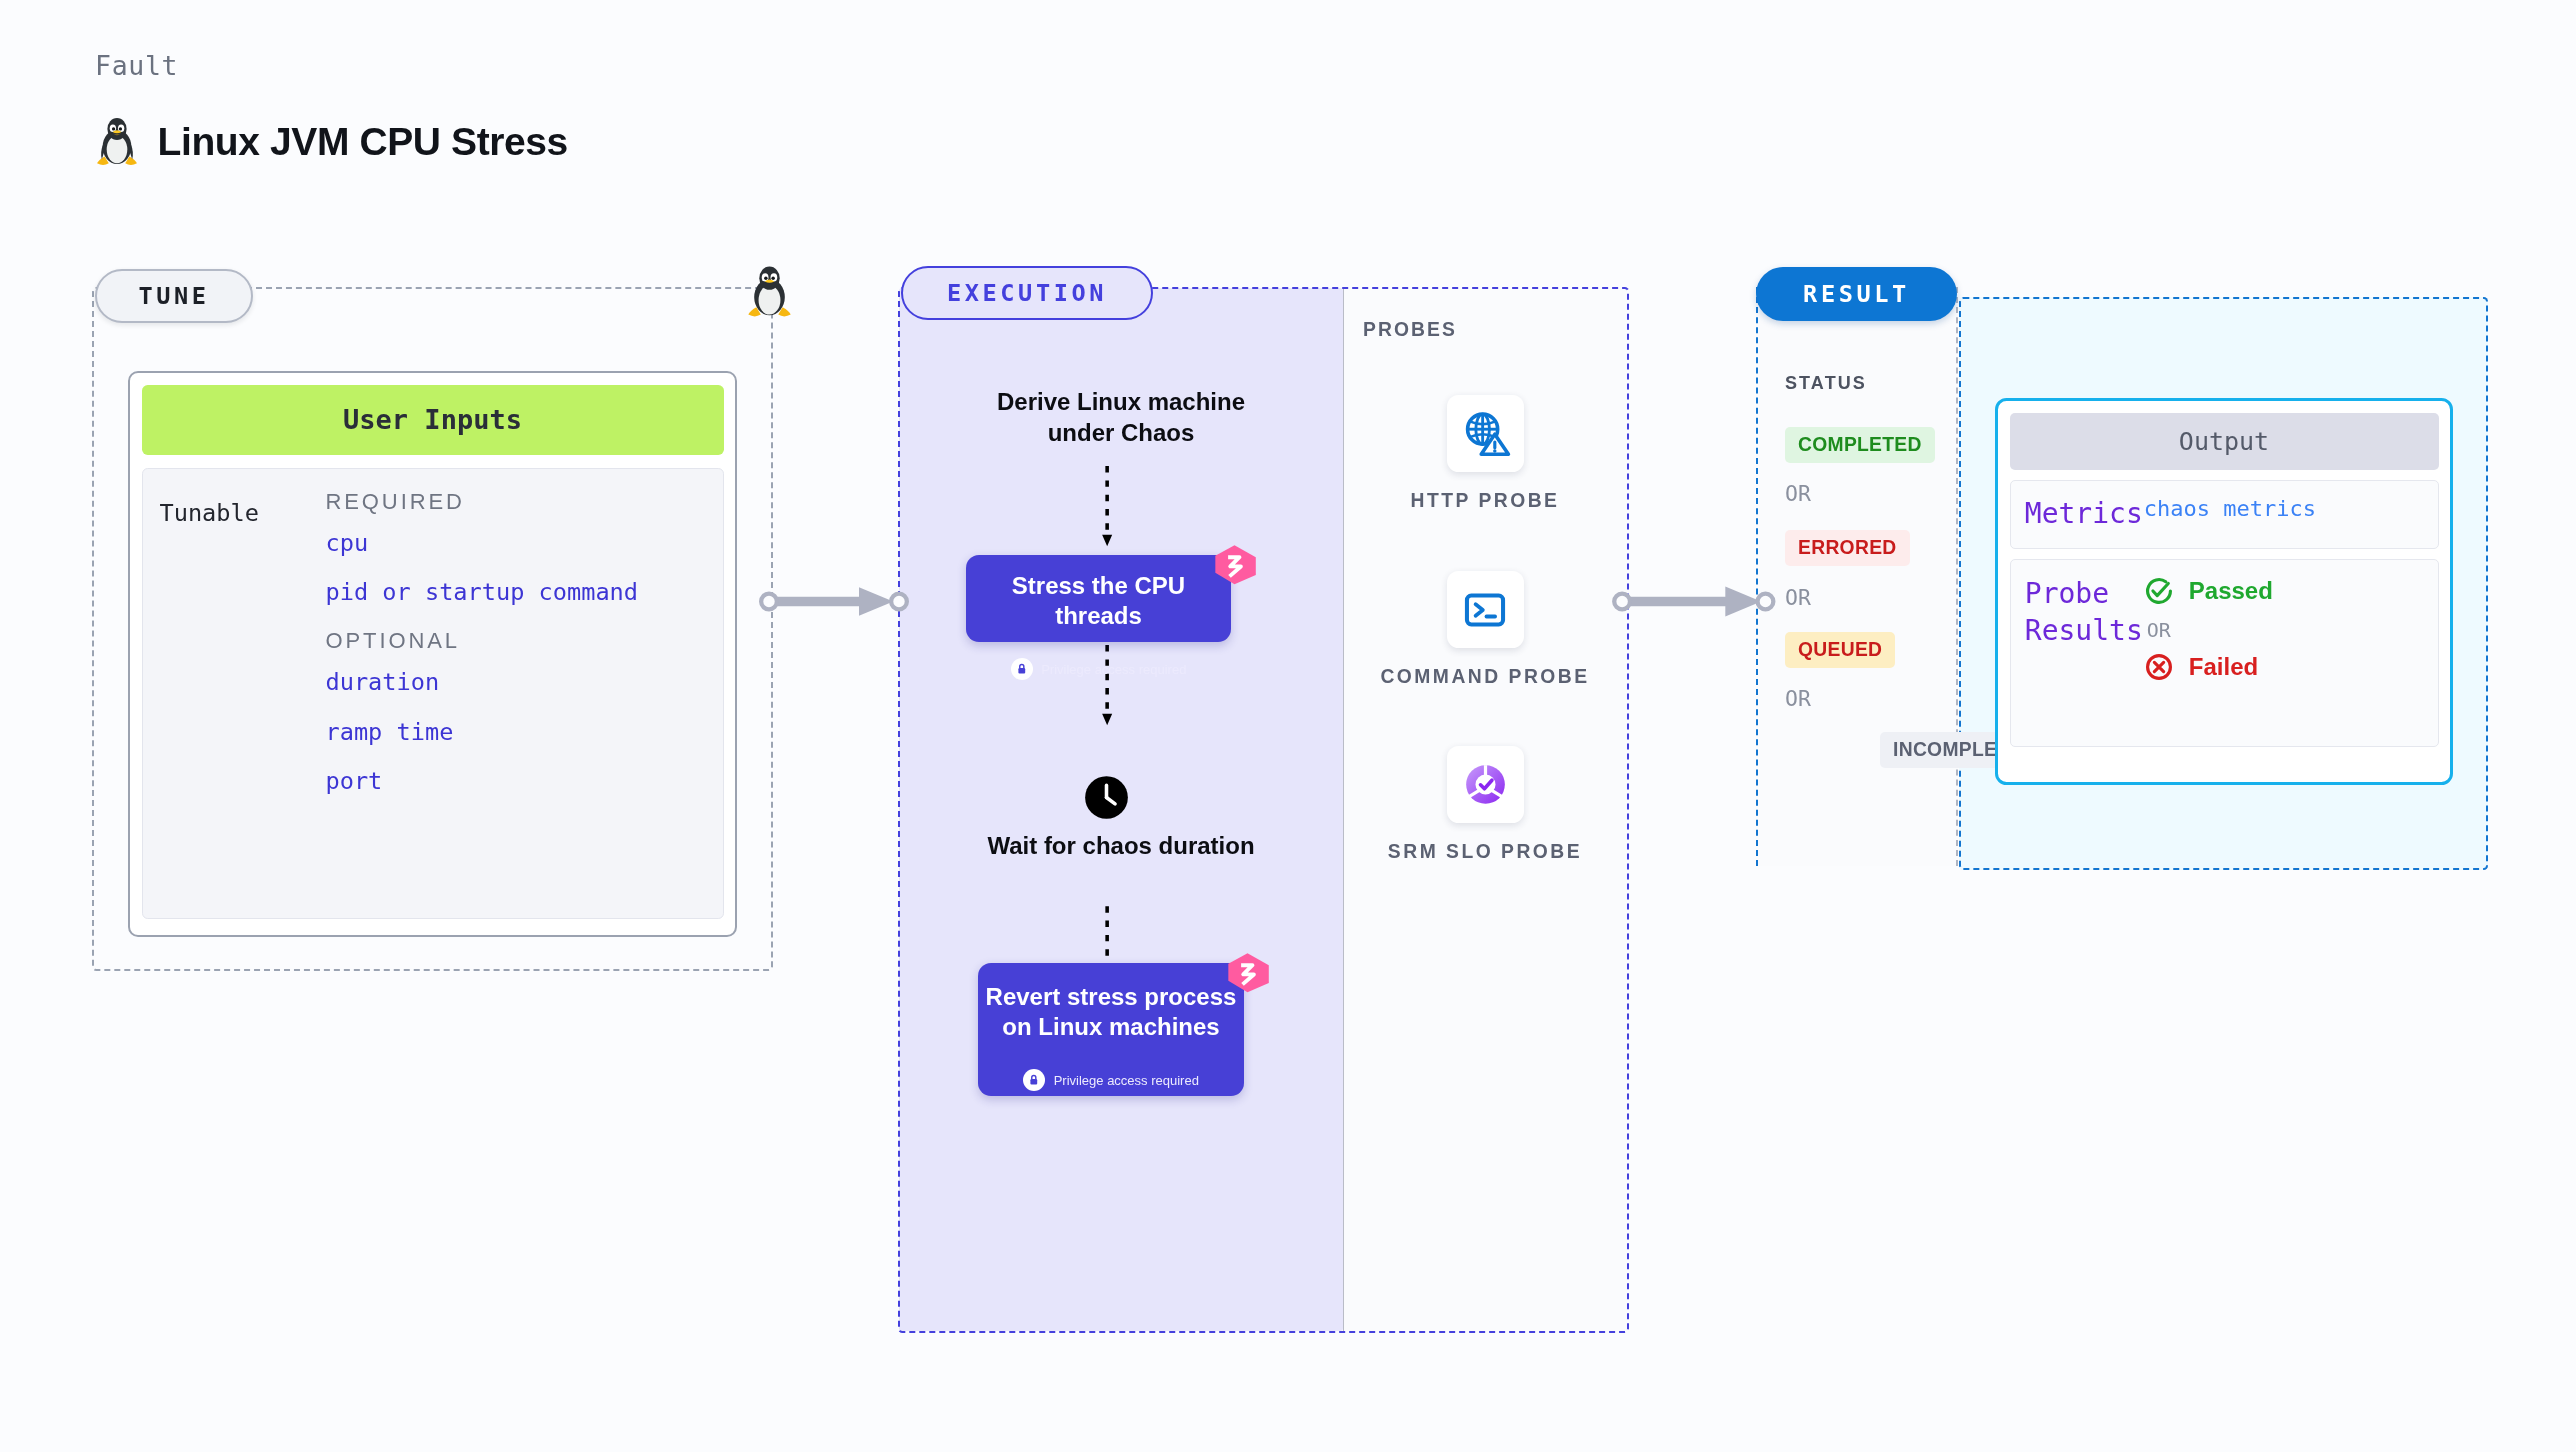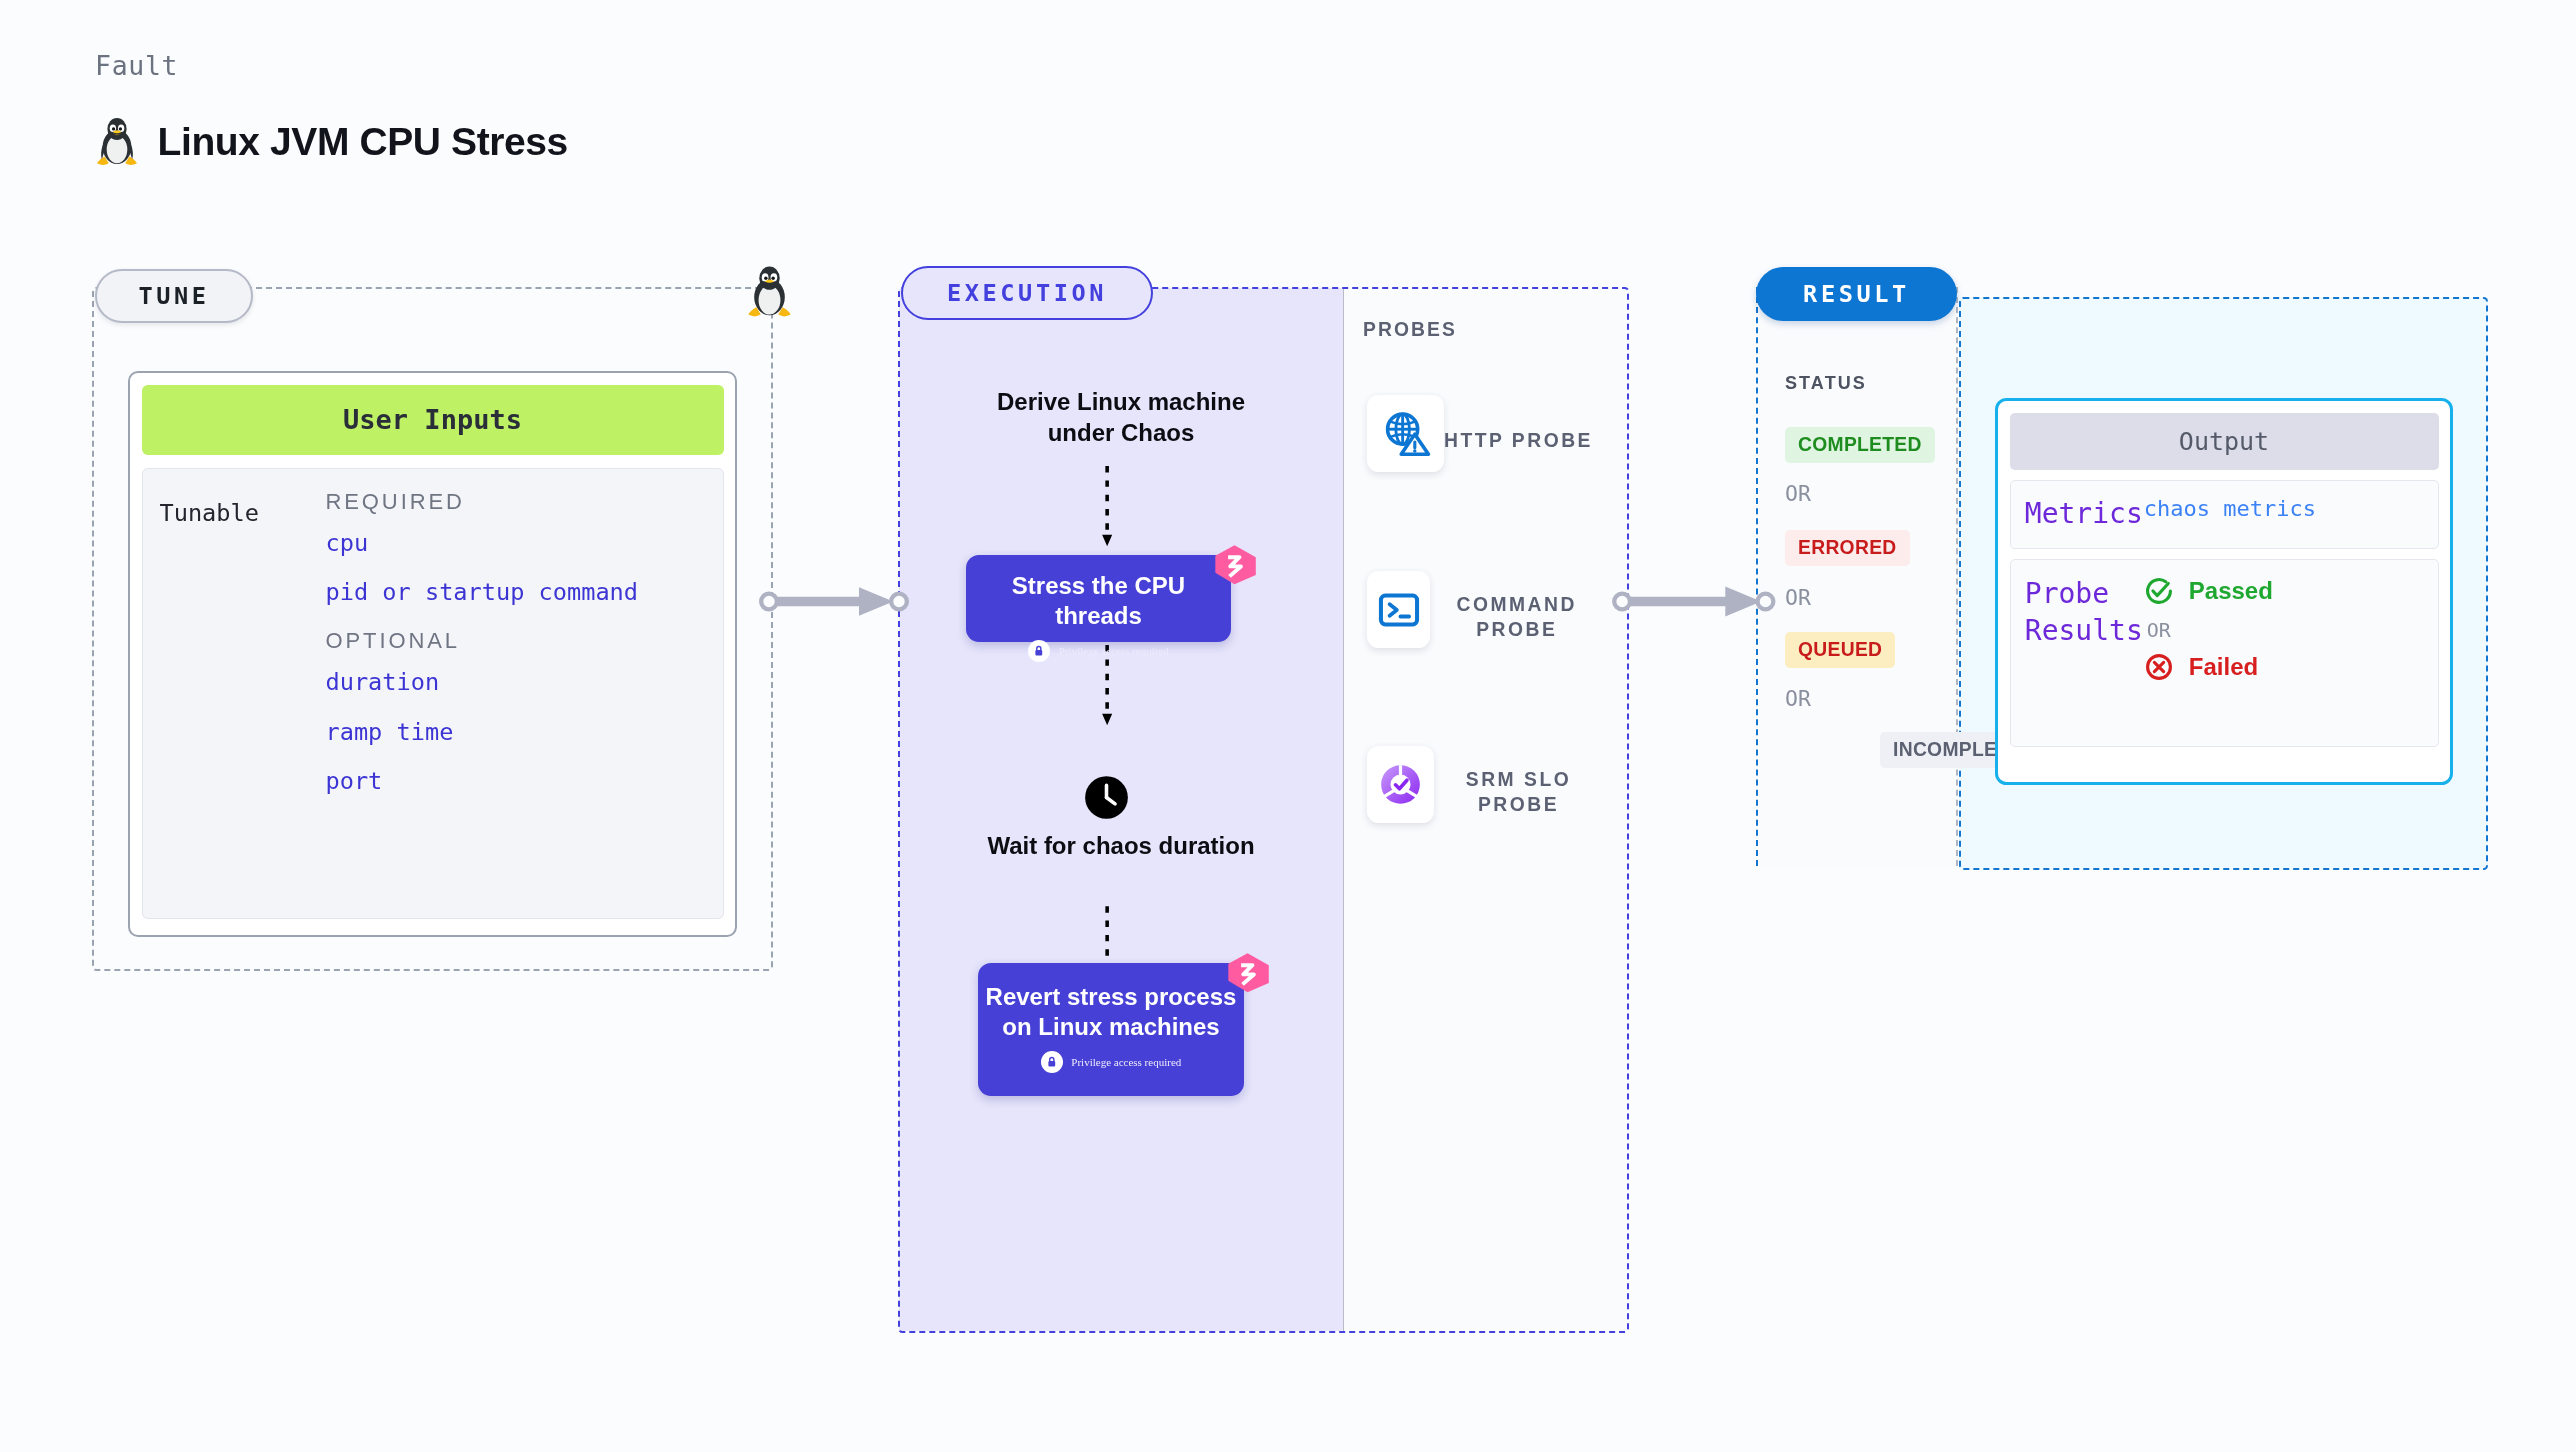--- a/index.html
+++ b/index.html
@@ -113,37 +113,37 @@
   .chaos-card {
     position: absolute; background: #4740d6; border-radius: 13px;
     color: #fff; text-align: center; z-index: 4;
     box-shadow: 0 3.6px 10px rgba(40,35,140,.22);
   }
   .chaos-card-title {
     font-size: 24px; font-weight: 700; line-height: 1.26; padding: 0 7px;
   }
   .priv {
     display: flex; align-items: center; justify-content: center;
-    gap: 8.6px; margin-top: 9px; font-size: 11px; color: #eceafd; font-family: Liberation Serif, serif;
+    gap: 8.6px; margin-top: 27px; font-size: 13px; color: #eceafd;
   }
   .priv-badge {
     width: 22px; height: 22px; border-radius: 50%; background: #fff;
     display: flex; align-items: center; justify-content: center; flex: none;
   }
   .harness-badge { position: absolute; width: 47px; height: 44px; z-index: 5; }
   .clock-icon { position: absolute; z-index: 4; }
 
   
   #probes-title {
     position: absolute; left: 1363px; top: 319px;
     font-size: 19.3px; font-weight: 700; color: #5b6172; letter-spacing: 2.1px;
   }
   .probe-item {
     position: absolute; width: 236px; display: flex;
-    flex-direction: row; align-items: center; z-index: 4;
+    flex-direction: column; align-items: center; z-index: 4; justify-content: space-between;
   }
   .probe-tile {
     width: 77px; height: 77px; background: #fff; border-radius: 11.5px;
     display: flex; align-items: center; justify-content: center;
     box-shadow: 0 2.9px 7.9px rgba(30,38,70,.12);
   }
   .probe-label {
     margin-top: 15.8px; text-align: center; font-size: 19.3px;
     font-weight: 700; color: #5b6172; letter-spacing: 2.5px; line-height: 1.34;
   }

